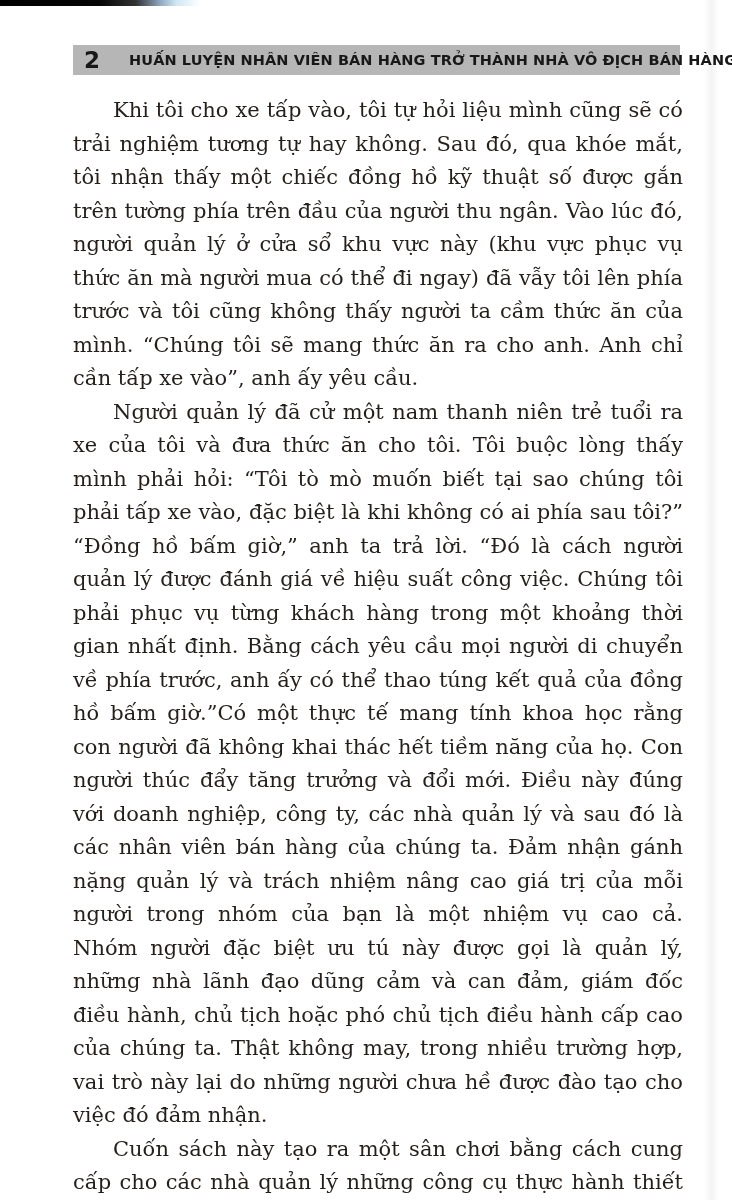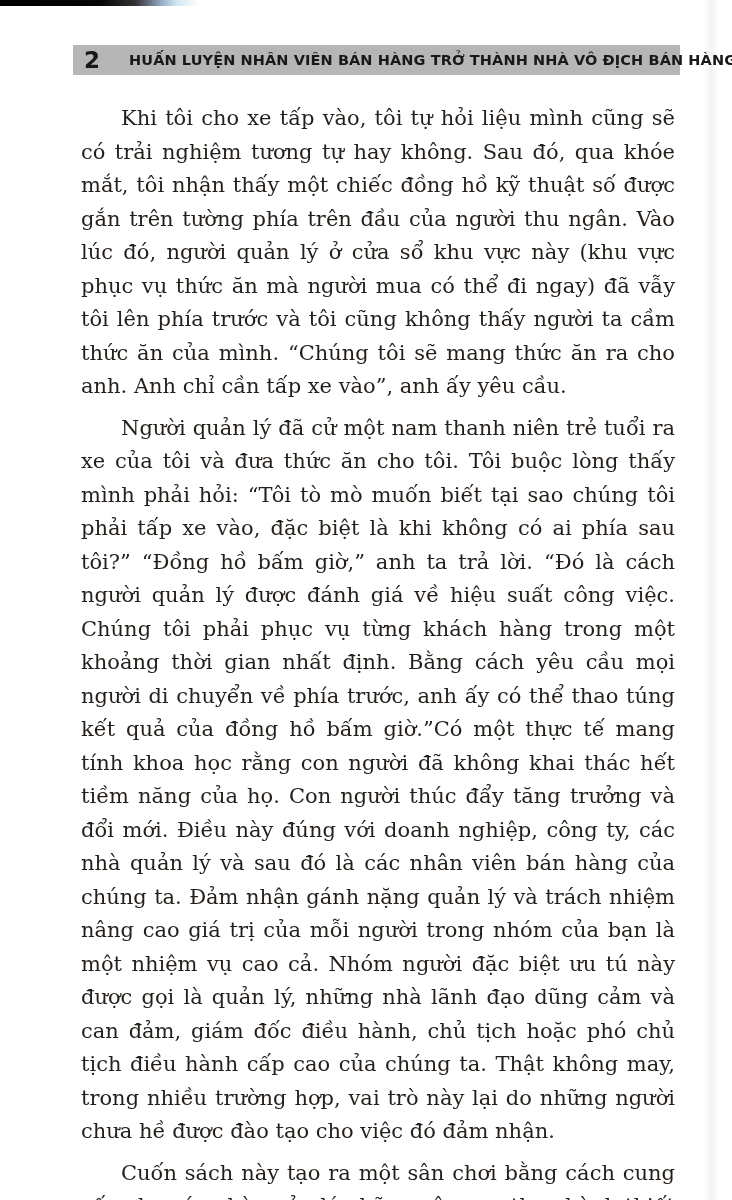--- a/index.html
+++ b/index.html
@@ -61,21 +61,21 @@
   .body-text {
     position: absolute;
     left: 73px; top: 94px;
     width: 610px;
     color: #241f1a;
     font-size: 21px;
     line-height: 33.5px;
     text-align: justify;
   }
   .body-text p {
-    margin: 8px;
+    margin: 0;
     text-indent: 40px;
   }
 </style>
 </head>
 <body>
 
 <div class="scan-top"></div>
 <div class="right-shade"></div>
 
 <div class="header-bar">

